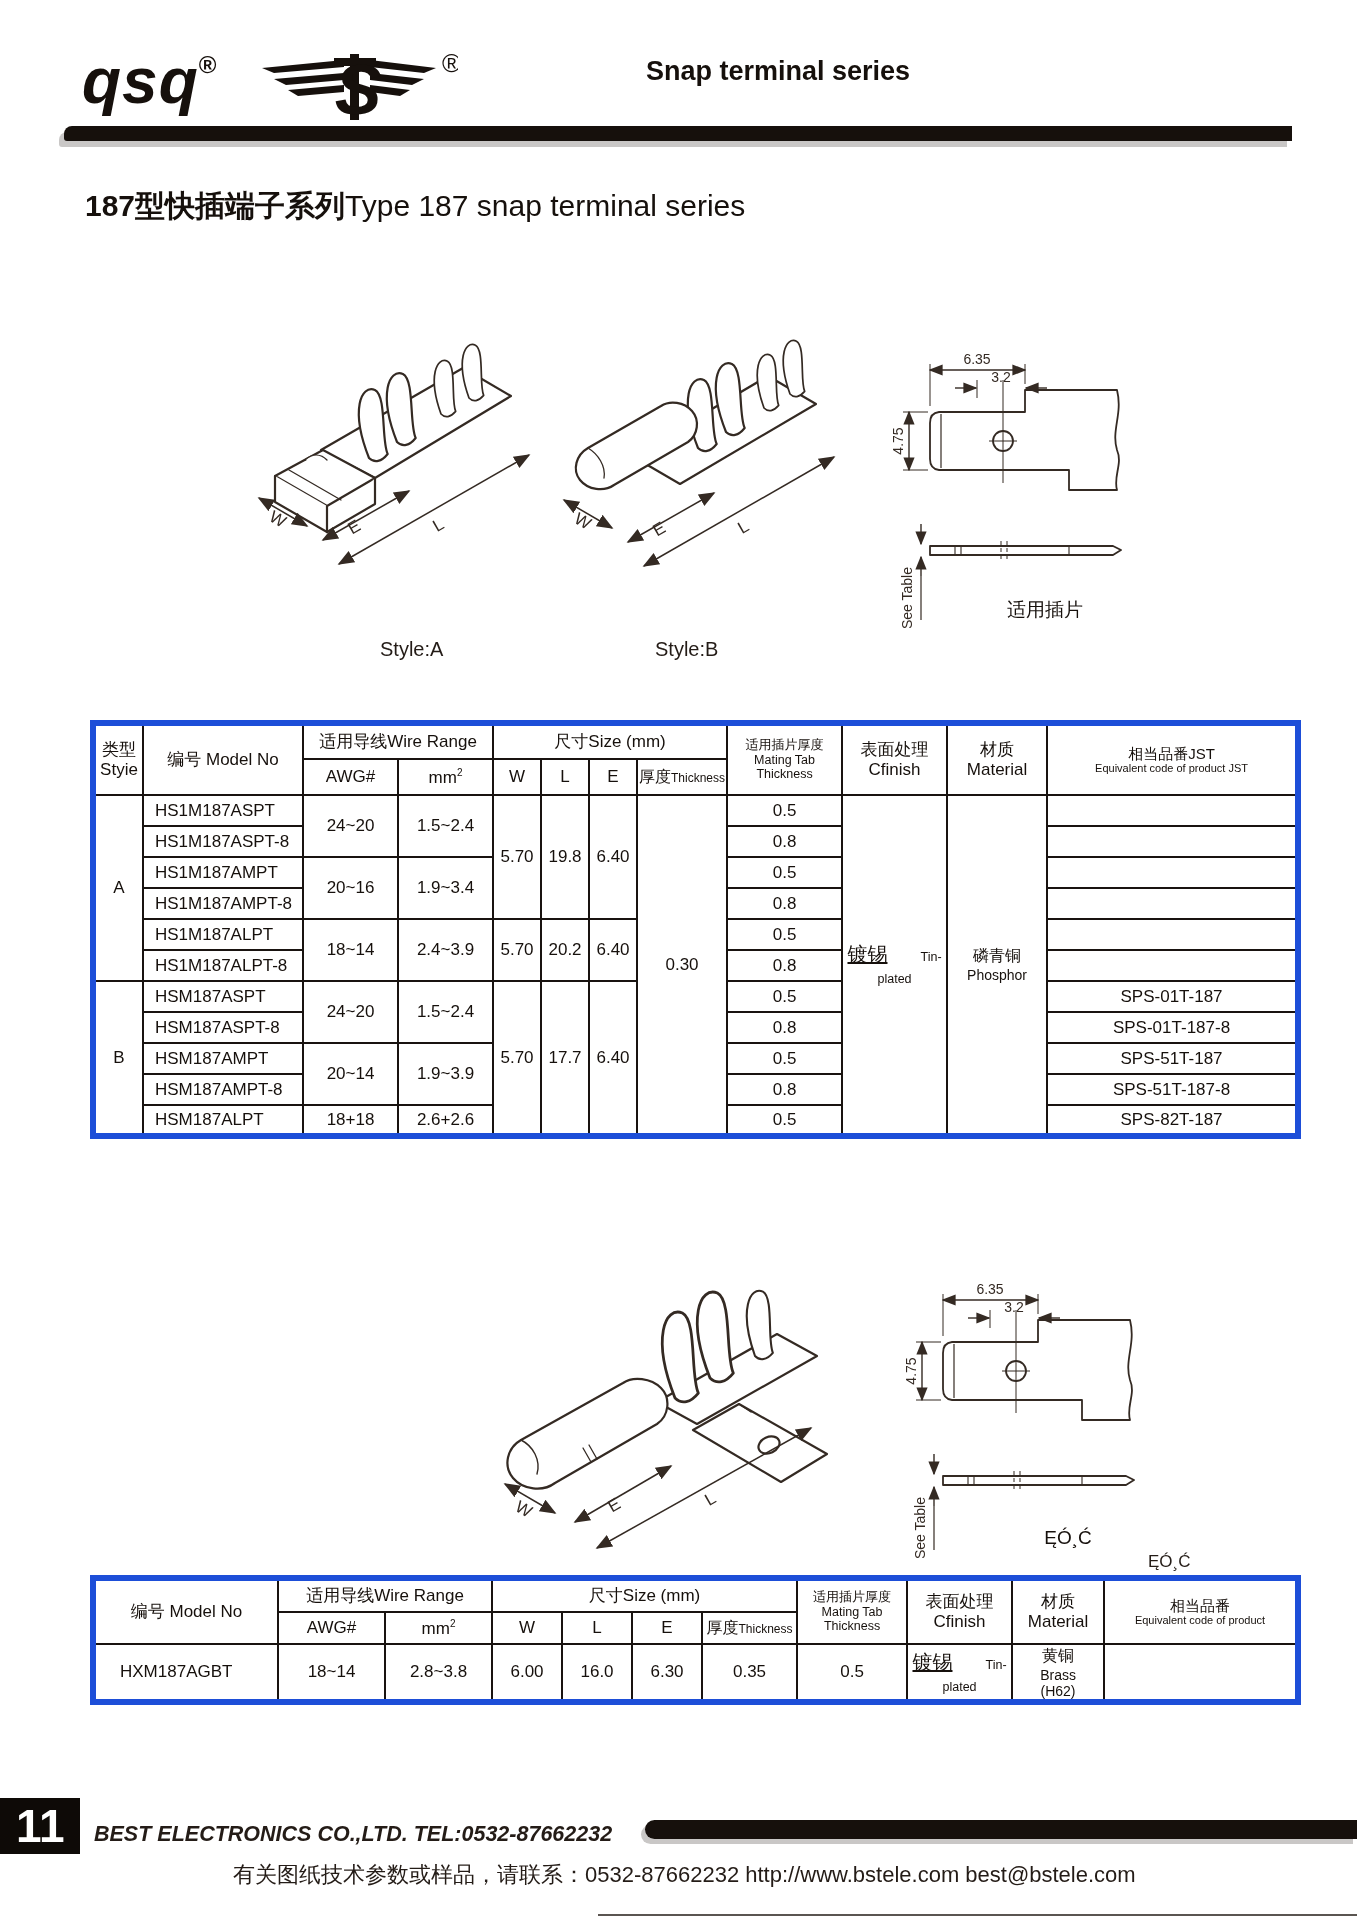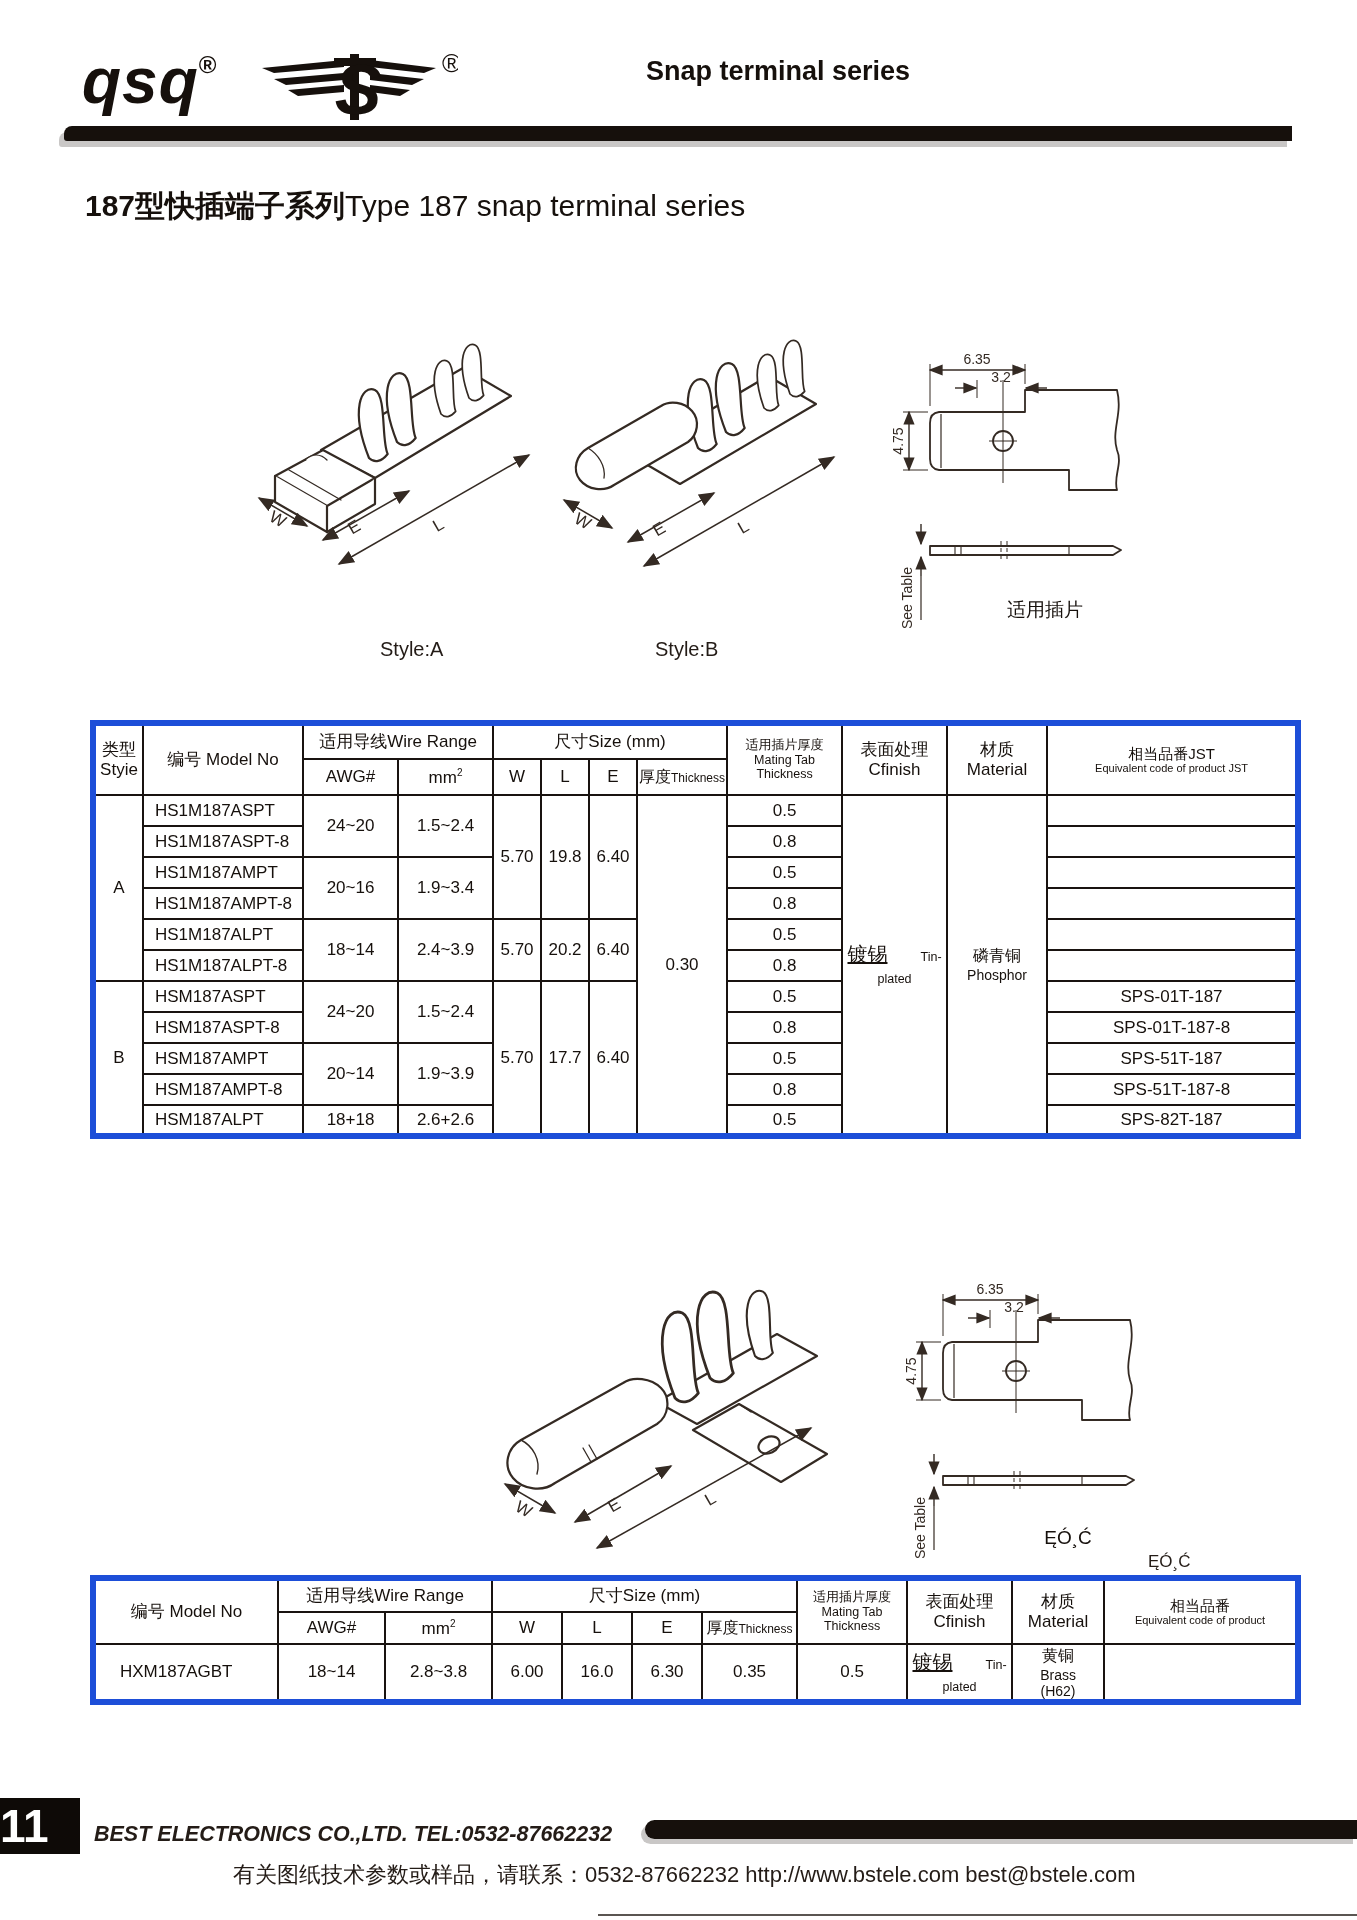--- a/index.html
+++ b/index.html
@@ -44,21 +44,21 @@
   .t1 tbody tr{height:31px;}
   .t2 tbody tr{height:58px;}
   .finish-cn{font-size:20px;text-decoration:underline;}
   .finish-en{font-size:12.5px;margin-left:33px;}
   .mat-line1{font-size:16px;}
   .mat-line2{font-size:14px;}
   .jst-cell{font-size:16px;}
 
   
   .page-box{left:0;top:1798px;width:80px;height:56px;background:#0e0a07;color:#fff;
-            font-size:46px;font-weight:bold;line-height:56px;box-sizing:border-box;}
+            font-size:46px;font-weight:bold;line-height:56px;padding-left:16px;box-sizing:border-box;}
   .company-line{left:94px;top:1822px;font-size:21.5px;font-style:italic;color:#241c17;white-space:nowrap;font-weight:bold;}
   .footer-bar{left:645px;top:1820px;width:712px;height:19px;background:#16100c;
               border-radius:10px 0 0 10px;box-shadow:-4px 5px 0 #c9c7c6;}
   .contact-line{left:233px;top:1860px;font-size:22px;color:#241c17;white-space:nowrap;}
   .bottom-line{left:598px;top:1914px;width:759px;height:2px;background:#5a5551;}
 </style>
 </head>
 <body>
 
 <div class="page">

